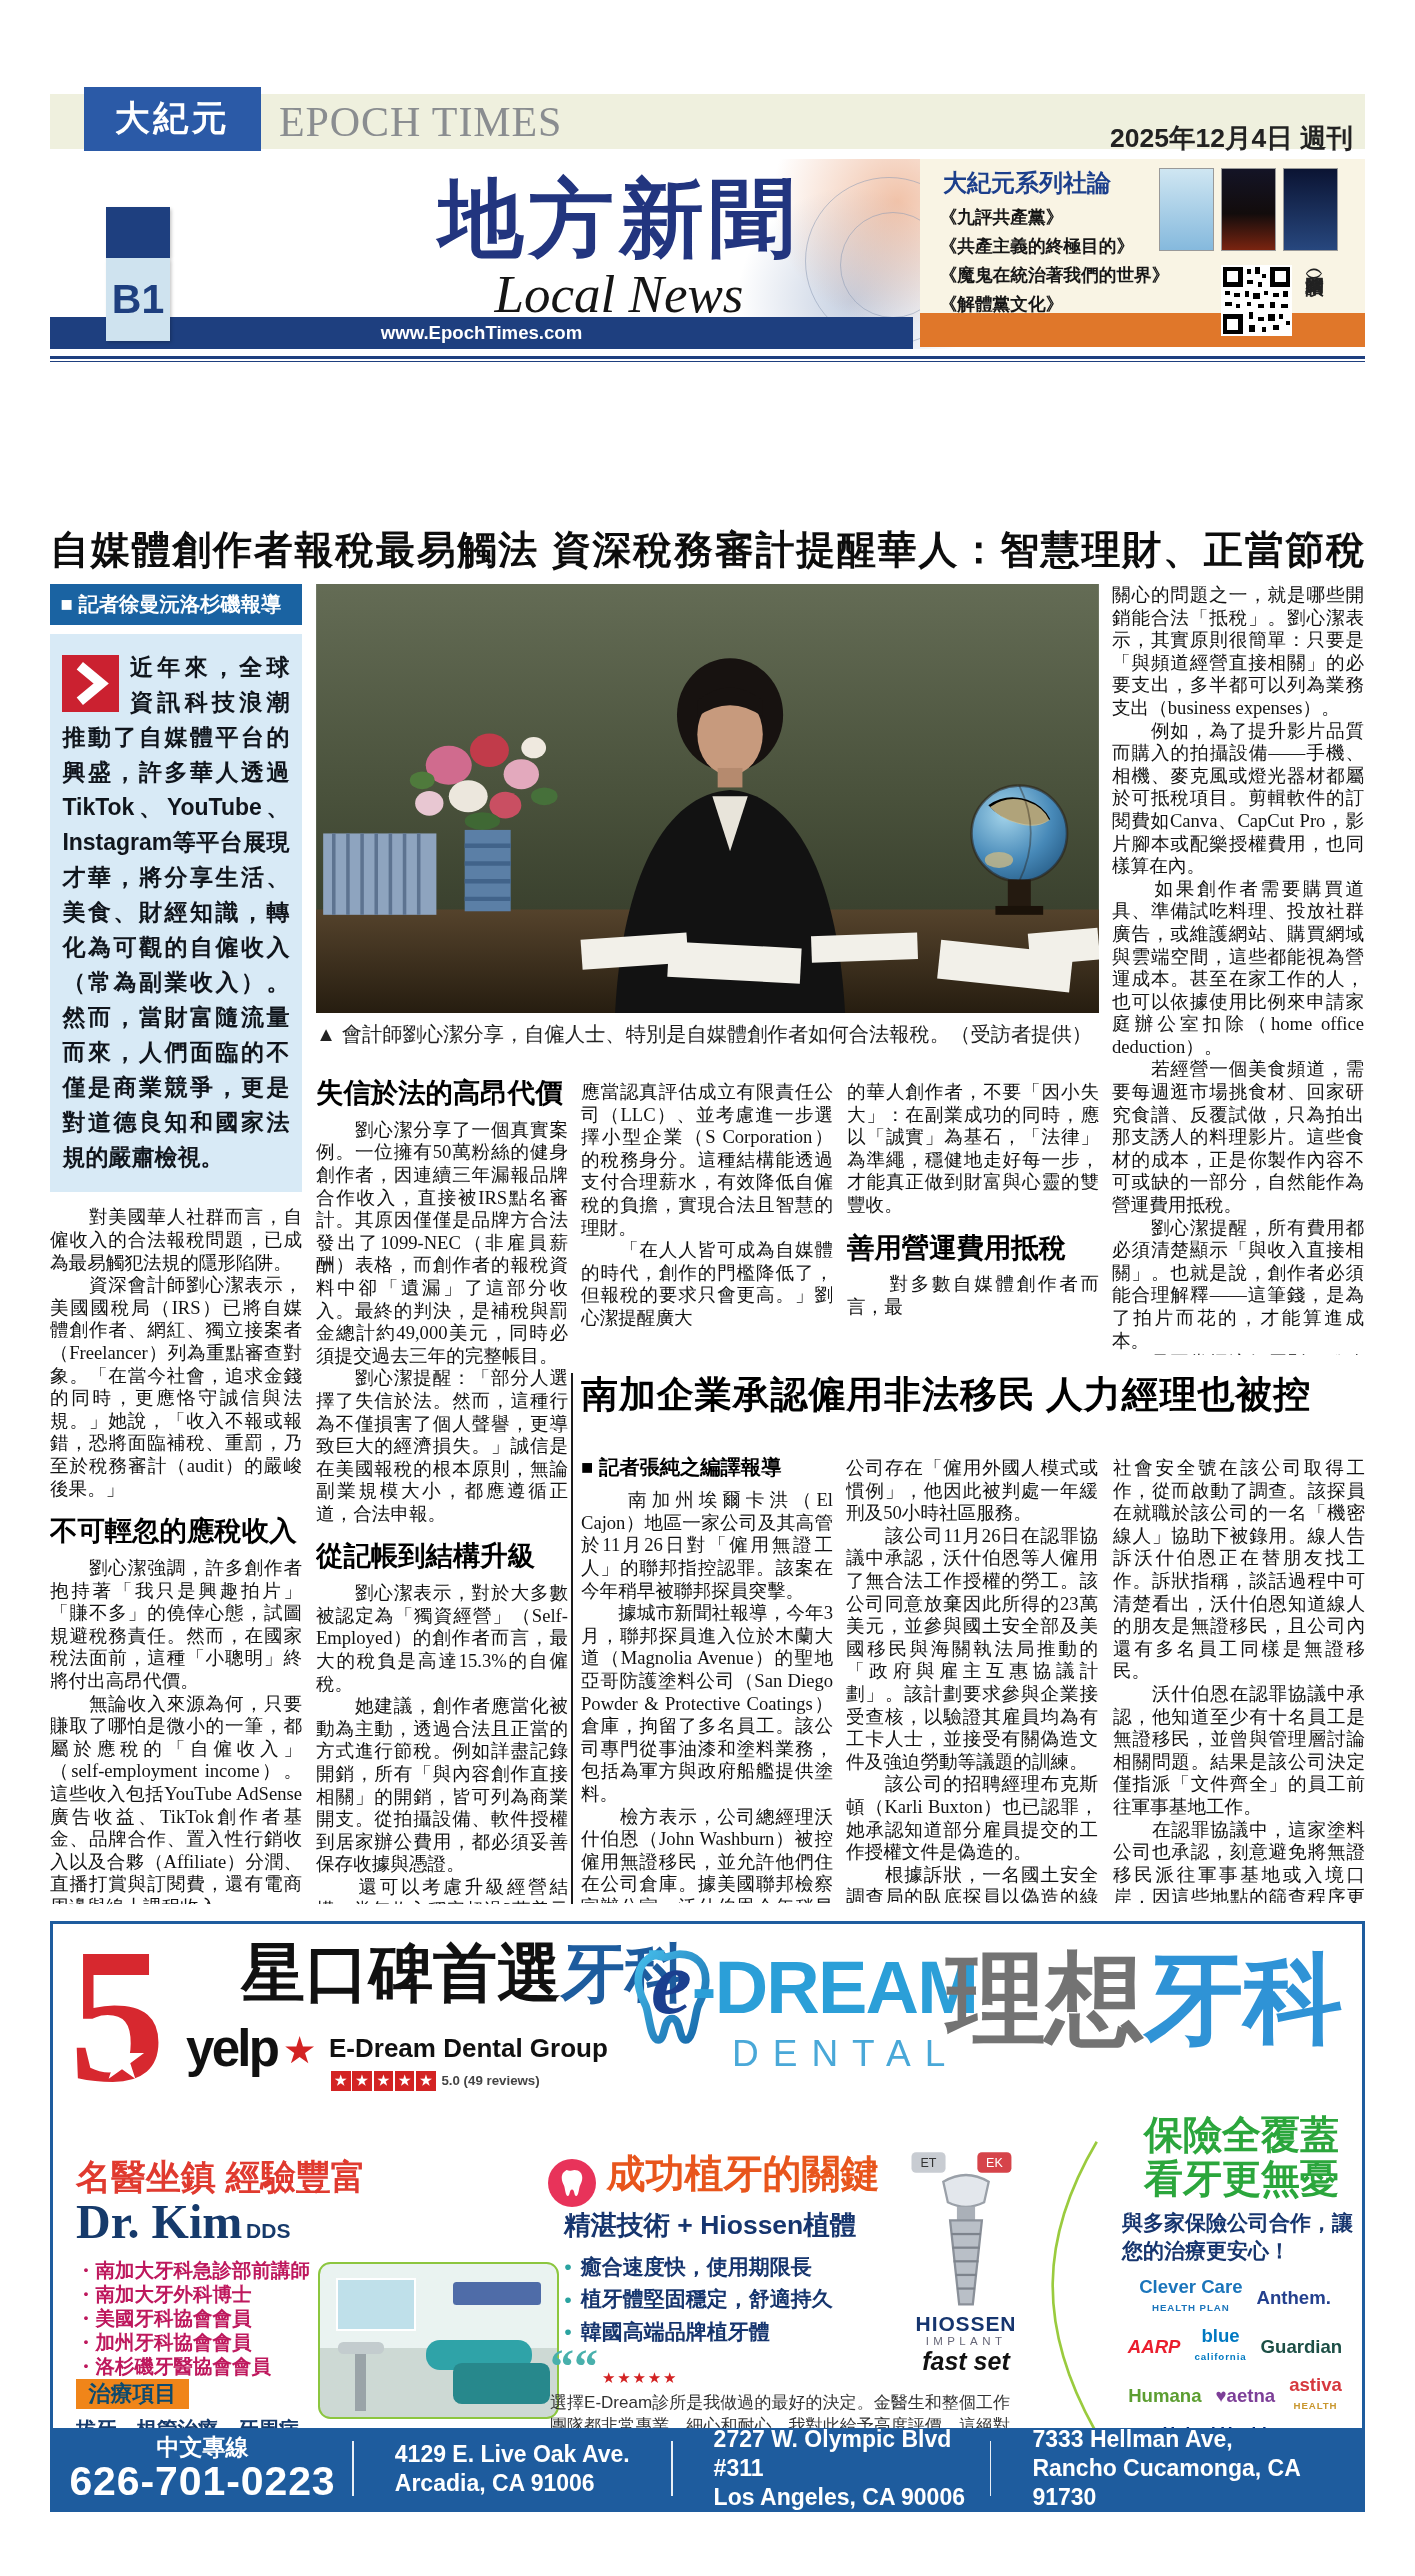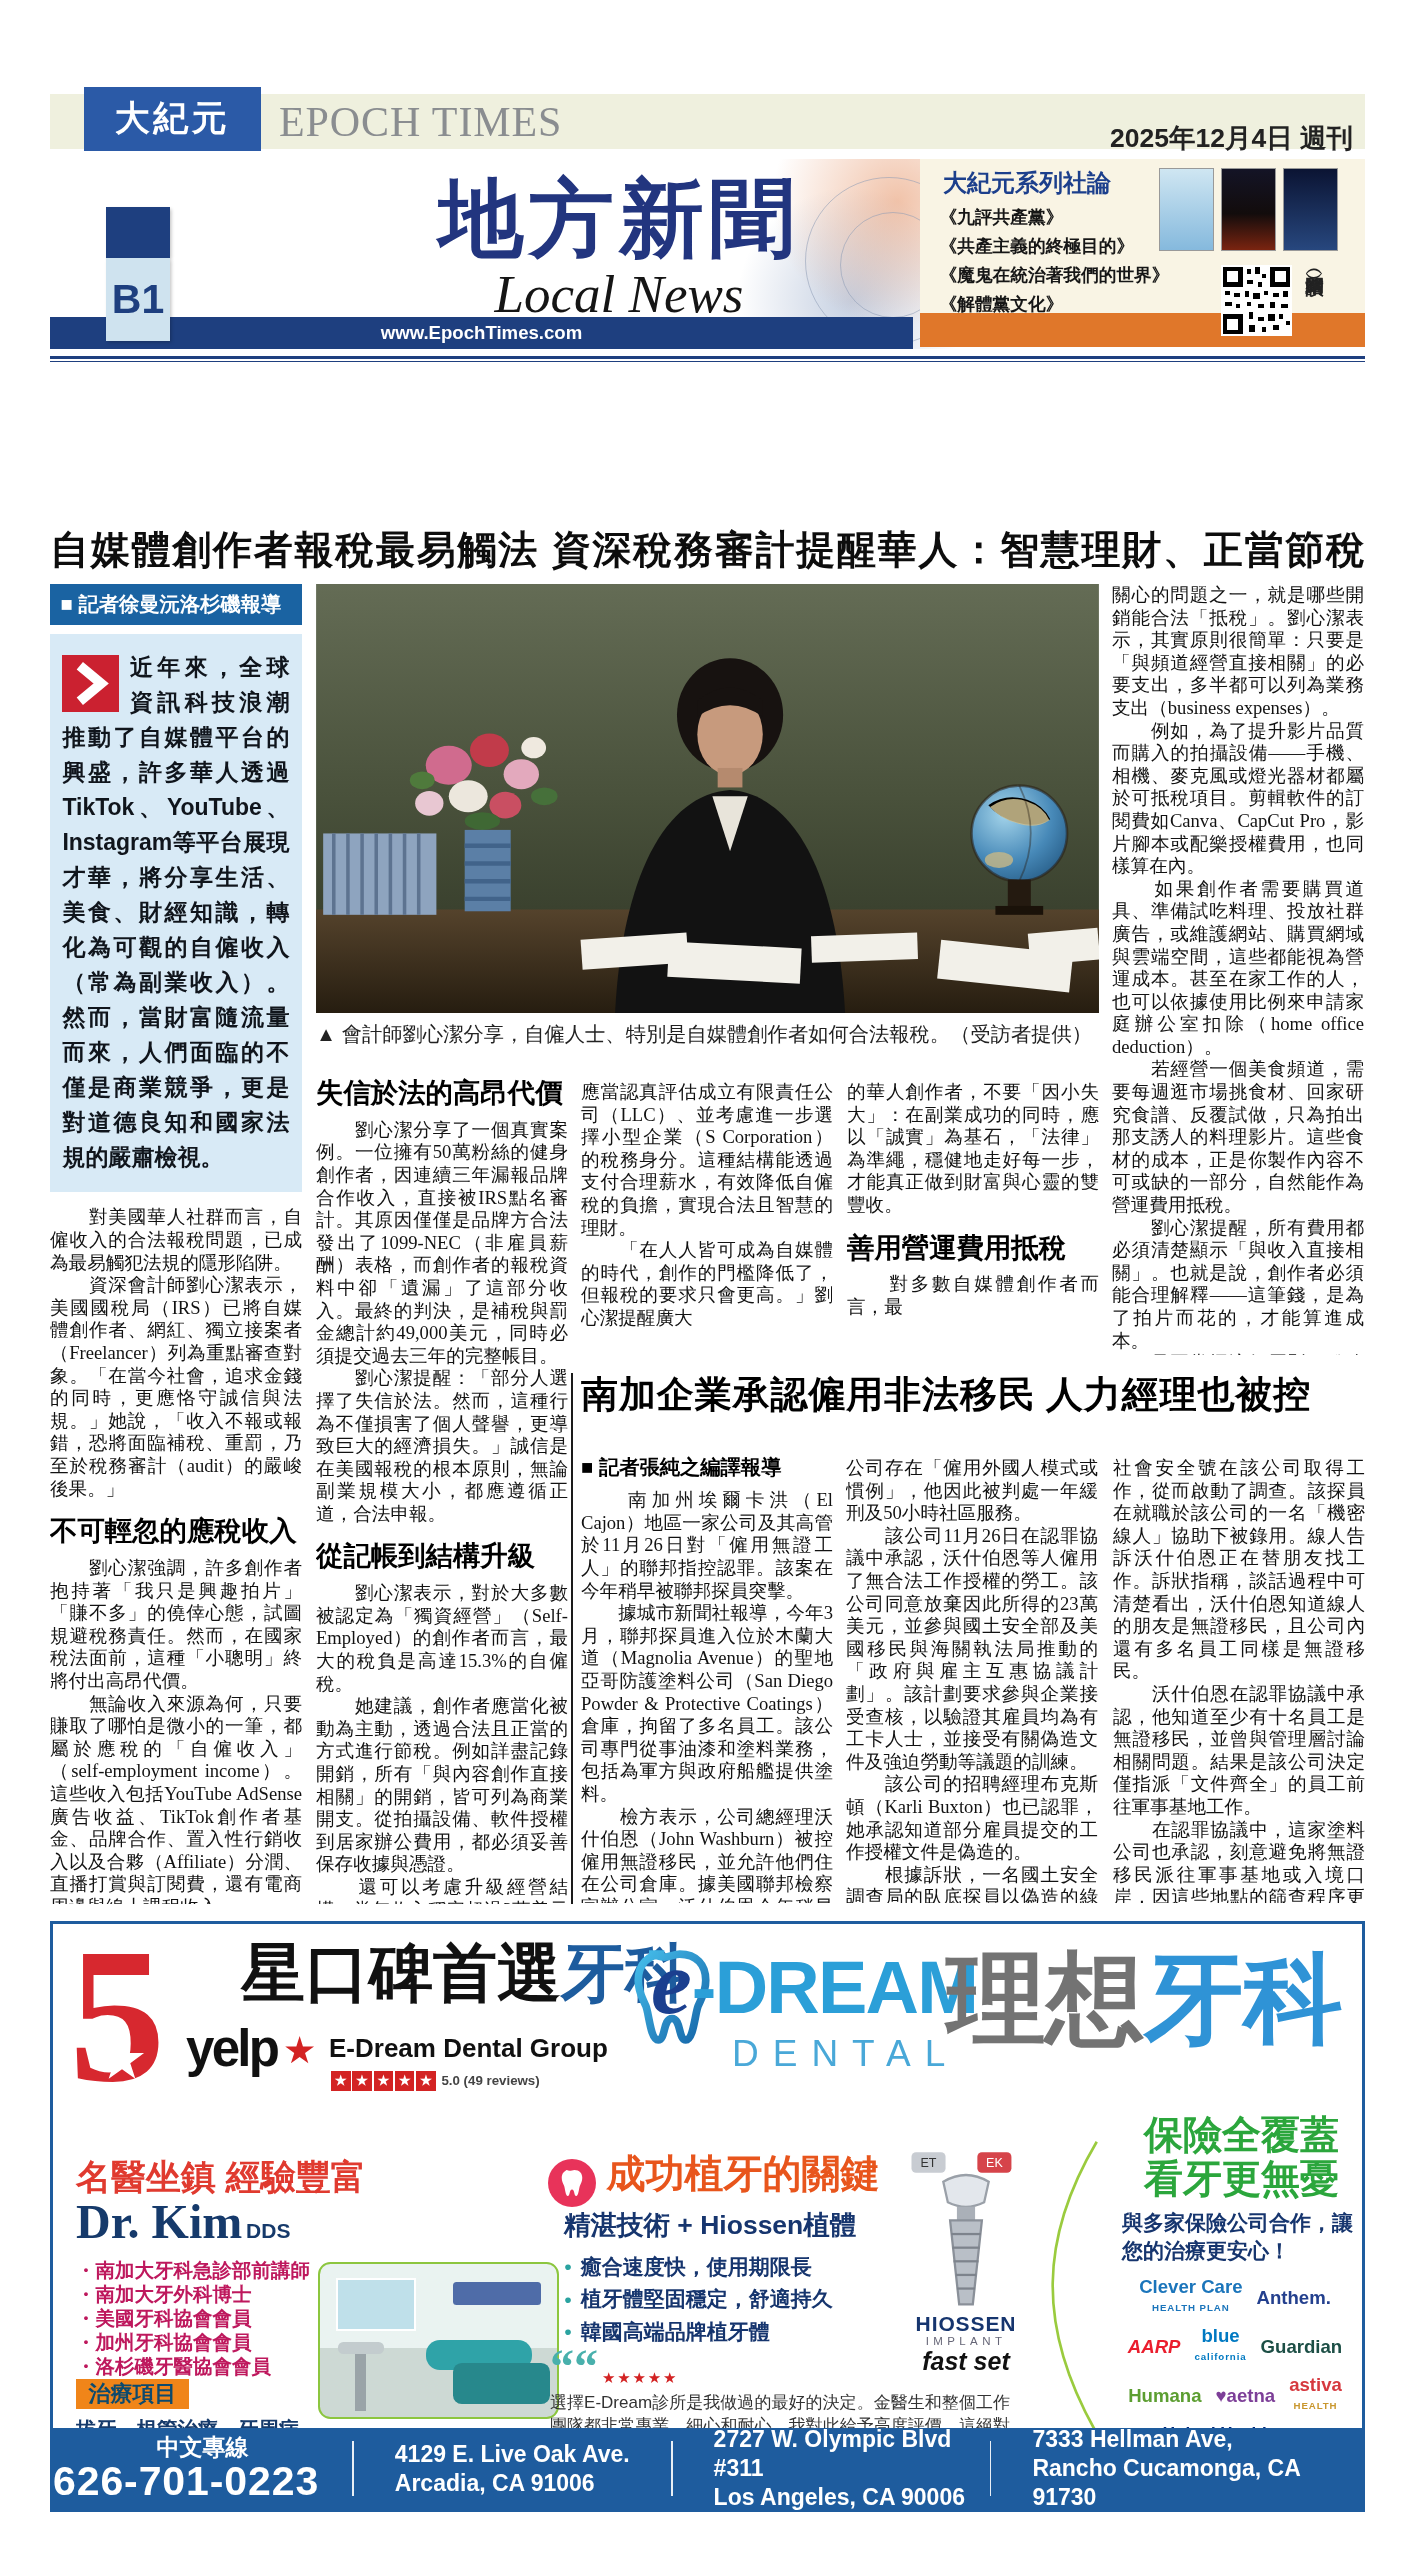--- a/index.html
+++ b/index.html
@@ -91,21 +91,21 @@
   .qtext{font:17px/23px "Liberation Sans",sans-serif;color:#333;text-align:justify;}
   .ins-h{font:bold 39px/46px "Liberation Sans",sans-serif;color:#2ba63c;}
   .ins-note{font:bold 21px/28px "Liberation Sans",sans-serif;color:#16356e;}
   .logos{display:flex;flex-wrap:wrap;justify-content:center;align-items:center;column-gap:14px;row-gap:7px;}
   .logo{font:bold 18.6px/21px "Liberation Sans",sans-serif;white-space:nowrap;text-align:center;}
   .logo small{display:block;font-size:9.7px;letter-spacing:0.9px;font-weight:bold;}
   .ad-bar{position:absolute;left:0;bottom:0;width:100%;height:81px;background:#1e5c9e;display:flex;align-items:center;color:#fff;}
   .cell{height:57px;display:flex;flex-direction:column;justify-content:center;}
   .sep{width:1.8px;height:55px;background:rgba(255,255,255,.9);}
   .ph-label{font:bold 23px/25px "Liberation Sans",sans-serif;text-align:center;}
-  .ph-num{font:bold 41px/42px "Liberation Sans",sans-serif;letter-spacing:0.9px;}
+  .ph-num{font:bold 41px/42px "Liberation Sans",sans-serif;letter-spacing:0.9px;text-align:center;}
   .addr{font:bold 23px/29px "Liberation Sans",sans-serif;white-space:pre-line;}
   .hiossen-b{font:bold 21px/23px "Liberation Sans",sans-serif;color:#16356e;letter-spacing:0.9px;text-align:center;}
   .hiossen-s{font:11.5px/13.3px "Liberation Sans",sans-serif;color:#667;letter-spacing:4.4px;text-align:center;}
   .fastset{font:bold italic 25px/26.5px "Liberation Sans",sans-serif;color:#111;text-align:center;}
 </style>
 </head>
 <body>
 
 <div id="page">
 

